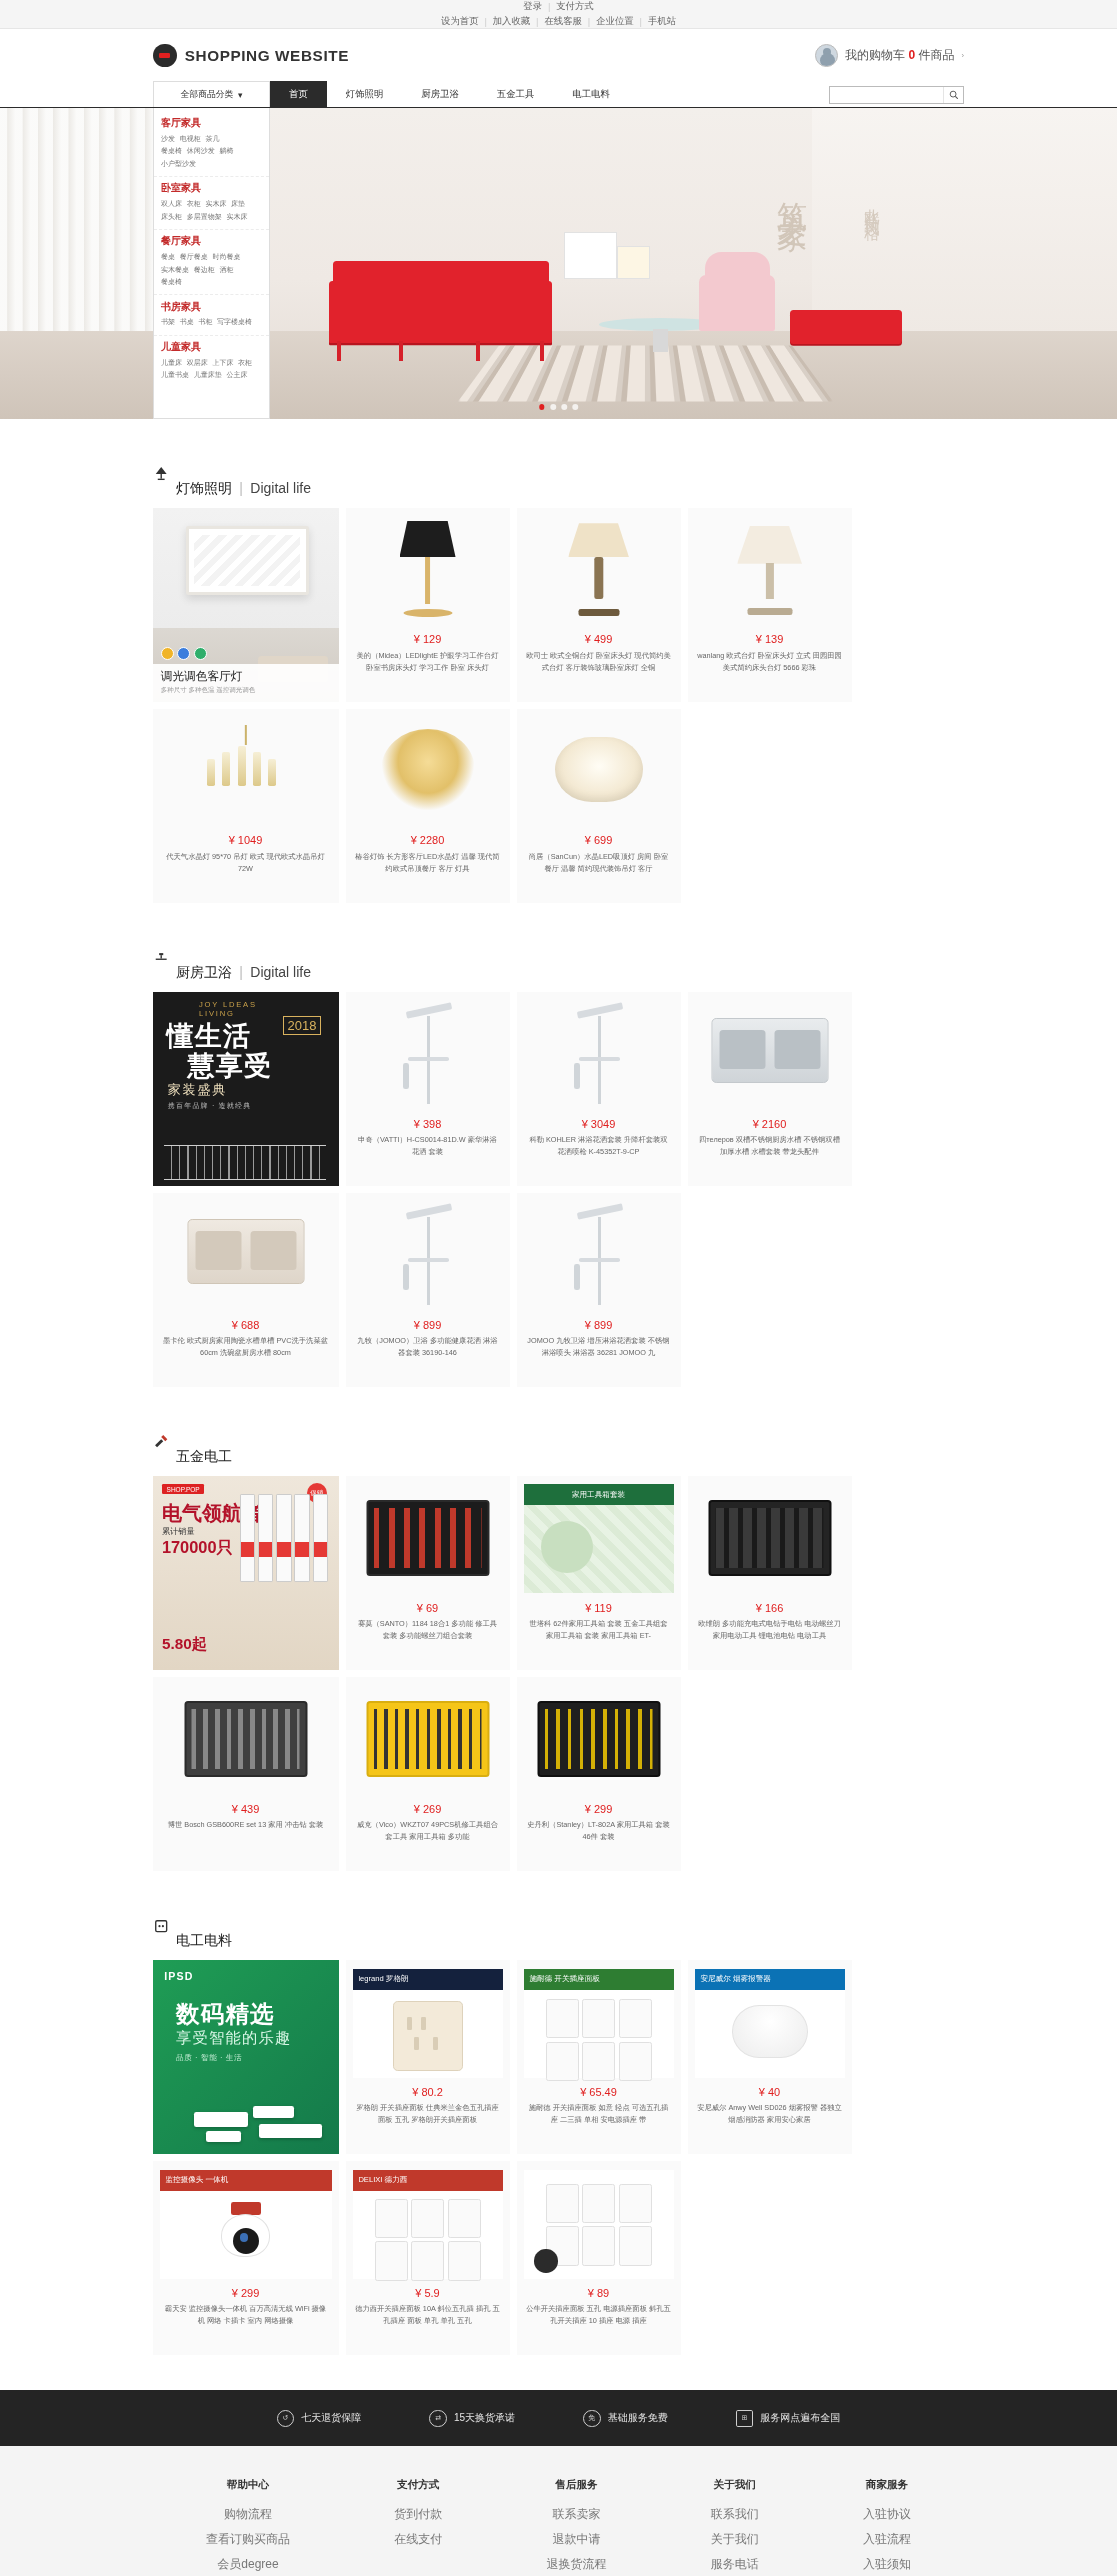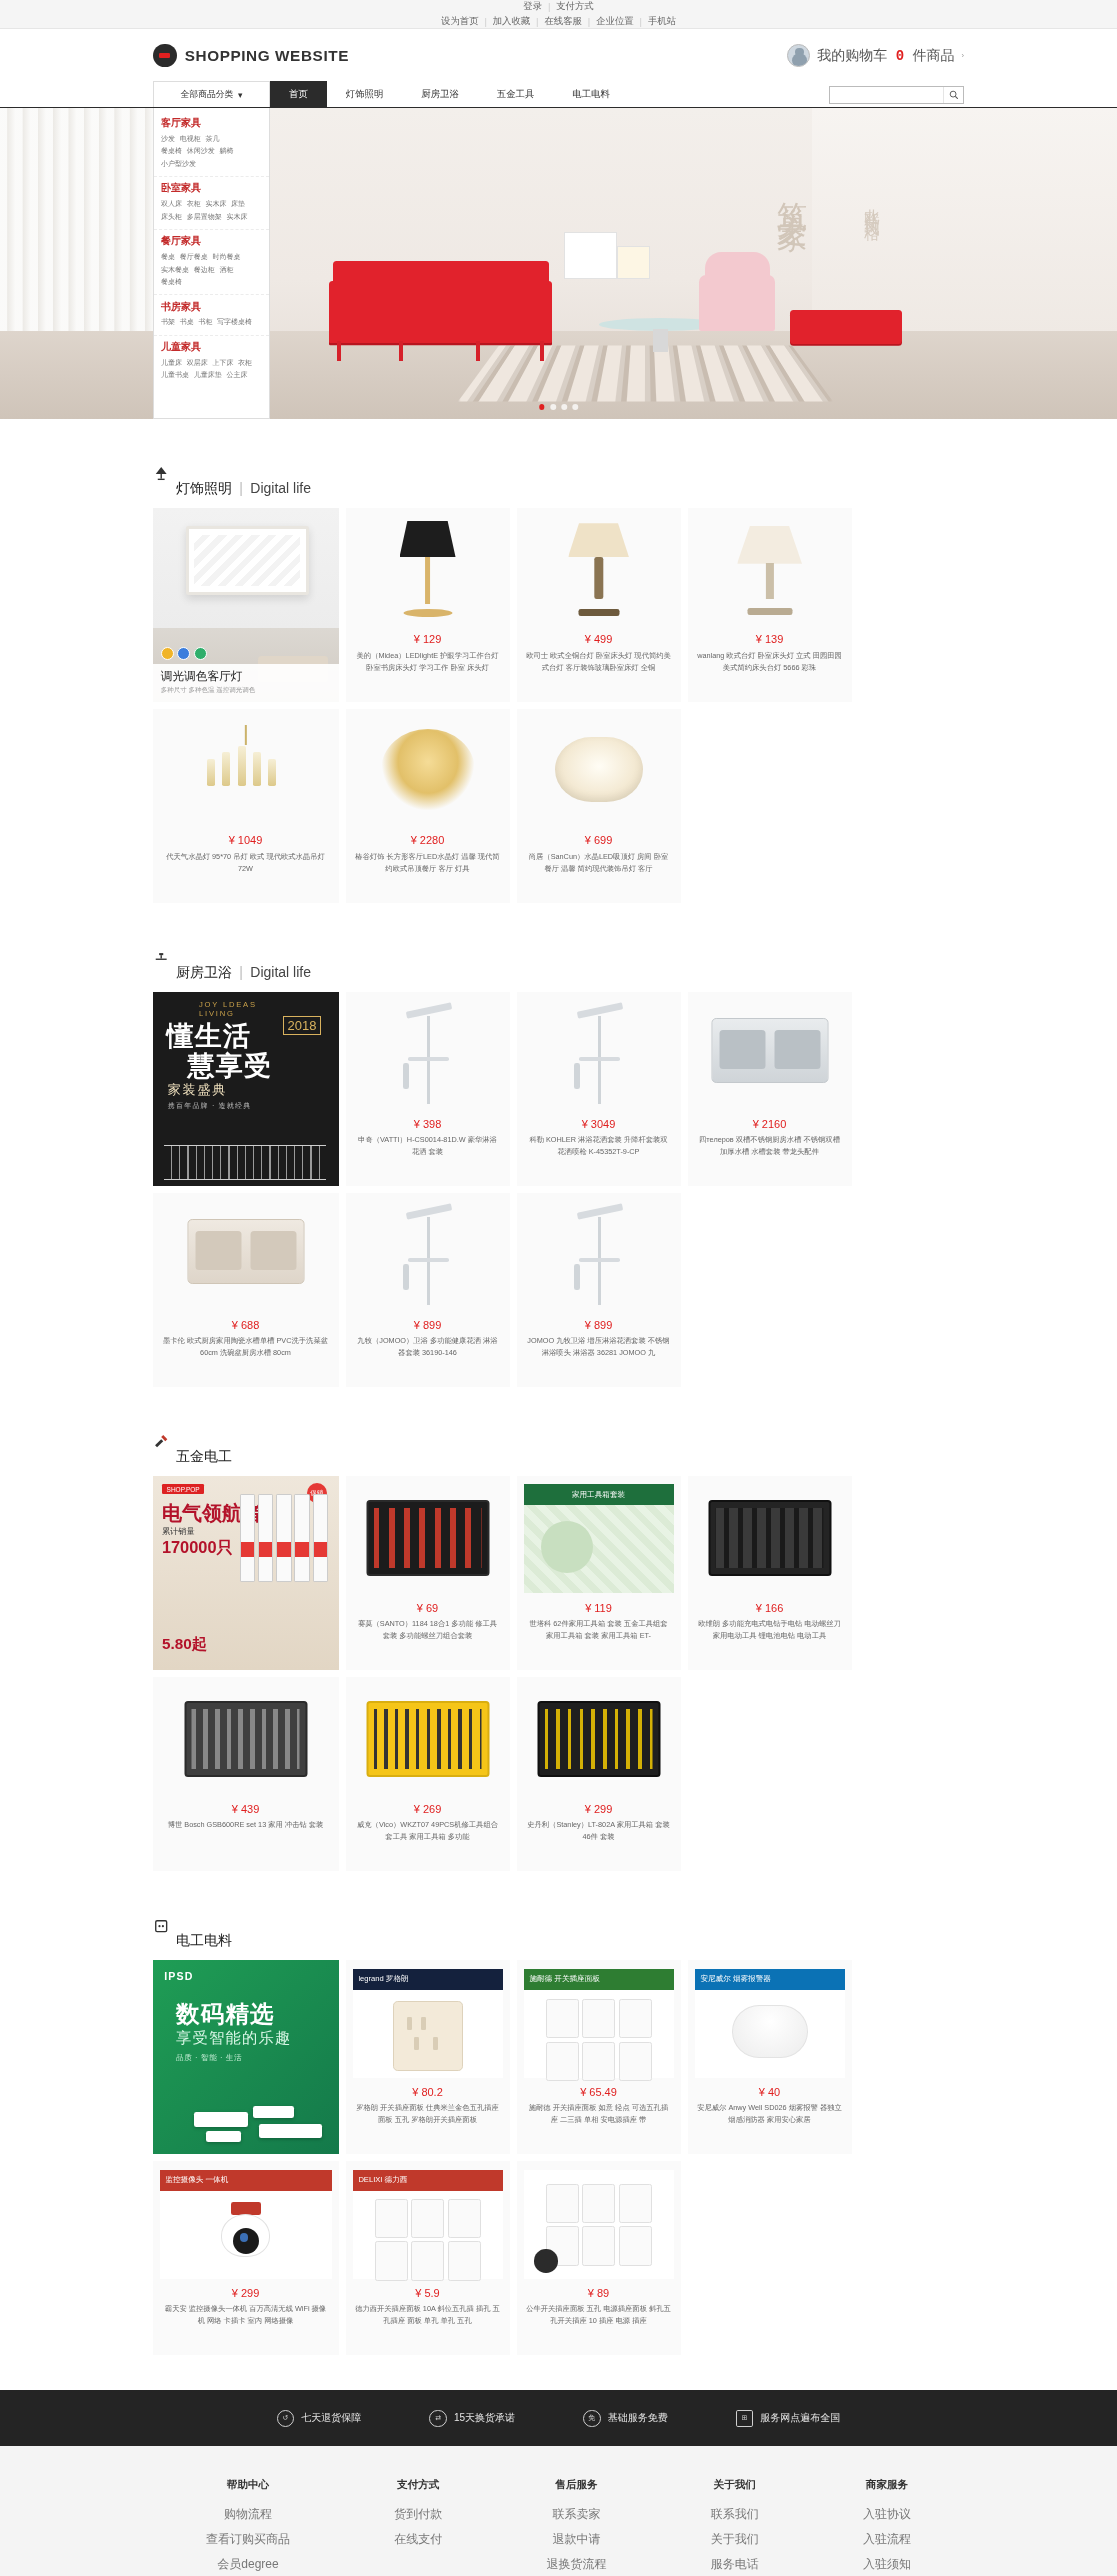--- a/index.html
+++ b/index.html
@@ -52,21 +52,21 @@
     position: relative; overflow: hidden;
   }
   .avatar::after {
     content: ""; position: absolute; width: 15.3px; height: 15.3px; border-radius: 50%;
     background: #8fa0ae; left: 4.1px; top: 8.2px;
   }
   .avatar::before {
     content: ""; position: absolute; width: 8.2px; height: 8.2px; border-radius: 50%;
     background: #8fa0ae; left: 7.6px; top: 3.5px;
   }
-  .cart-text { font-size: 14px; color: #555; font-family: Liberation Mono, monospace; }
+  .cart-text { font-size: 12px; color: #555; }
   .cart-text b { color: #e02020; }
   .chev { color: #999; font-size: 7.6px; }
 
   
   .navbar {
     height: 26px;
     background: #fff;
     border-bottom: 1.2px solid #2b2b2b;
     display: flex;
     align-items: flex-end;

